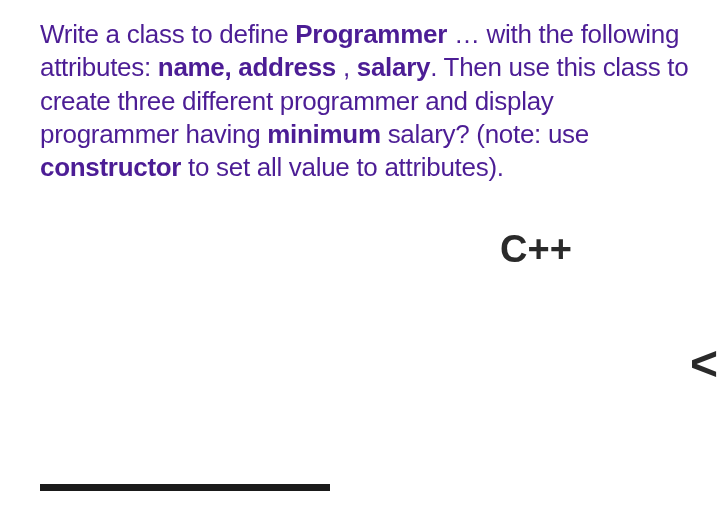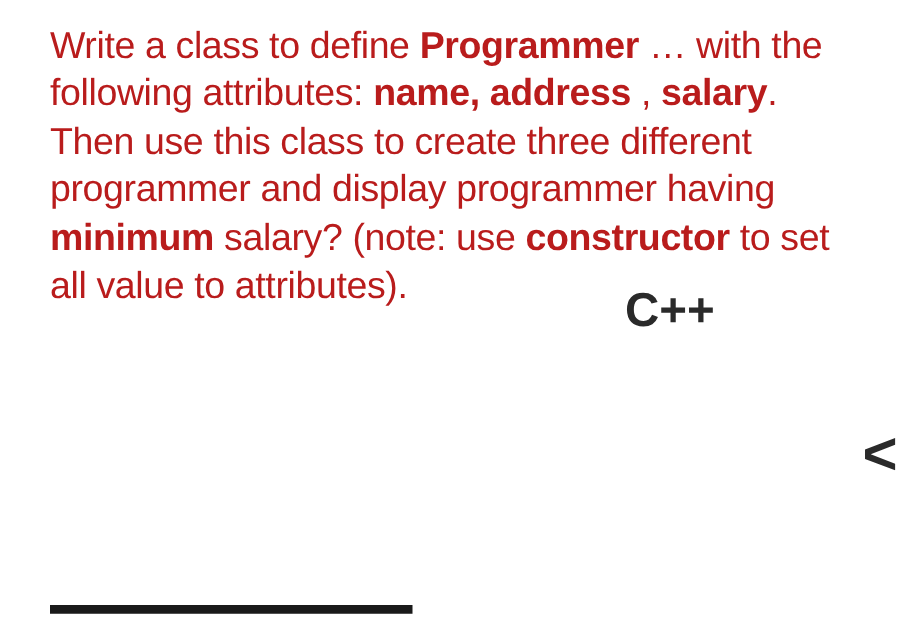--- a/index.html
+++ b/index.html
@@ -10,23 +10,23 @@
   body {
     width: 720px;
     height: 509px;
     background: #ffffff;
     font-family: Arial, Helvetica, sans-serif;
     position: relative;
     overflow: hidden;
   }
   .content {
     padding: 18px 30px 0 40px;
-    font-size: 30px;
+    font-size: 26px;
     line-height: 1.28;
-    color: #b91c1c;
+    color: #4c1d95;
     letter-spacing: -0.3px;
   }
   .bold {
     font-weight: 700;
   }
   .lang-label {
     font-weight: 700;
     position: absolute;
     left: 500px;
     top: 228px;

